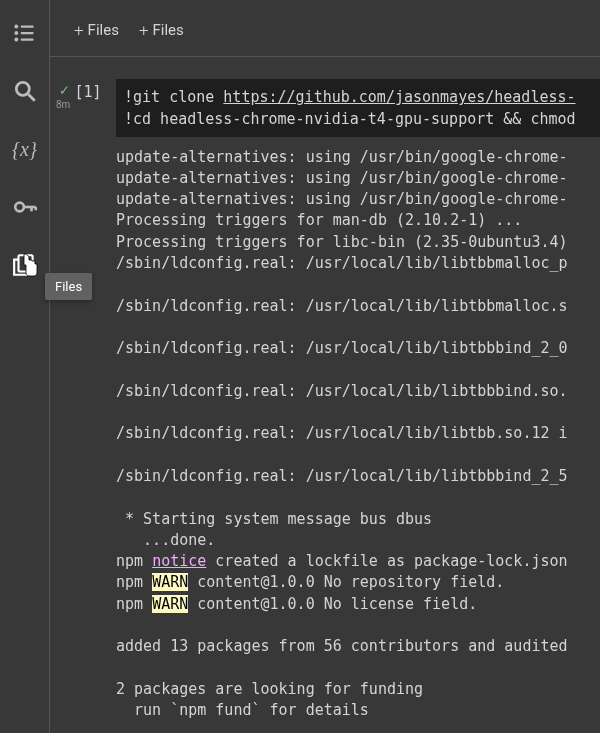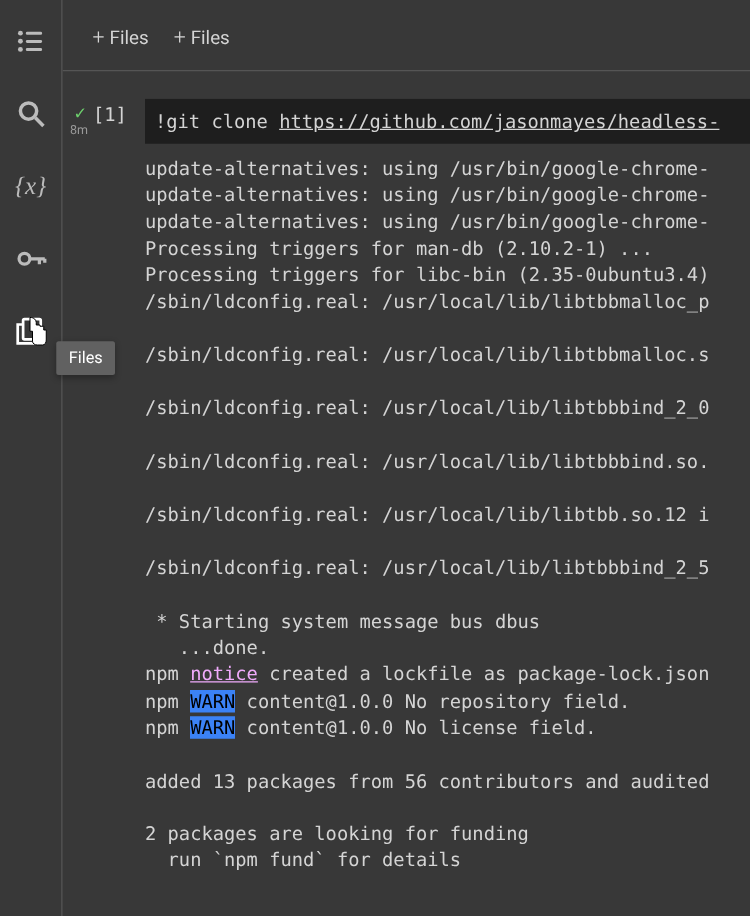--- a/index.html
+++ b/index.html
@@ -107,21 +107,21 @@
       font-family: monospace;
       font-size: 15px;
       line-height: 1.42;
       padding: 10px 0 0 0;
       color: #d4d4d4;
       white-space: pre;
       overflow: hidden;
     }
     .blank { height: 1.42em; }
     .notice { color: #f0abfc; text-decoration: underline; }
-    .warn { background: #3b82f6; color: #000; }
+    .warn { background: #fef9c3; color: #000; }
     .tooltip {
       position: absolute;
       left: 45px;
       top: 273px;
       background: #616161;
       color: #fff;
       font-family: Roboto, Arial, sans-serif;
       font-size: 13px;
       padding: 6px 10px;
       border-radius: 2px;
@@ -190,20 +190,21 @@
       <div class="gutter">
         <div style="display:flex;flex-direction:column;align-items:center;">
           <span class="check">✓</span>
           <span class="duration">8m</span>
         </div>
         <span class="cell-index">[1]</span>
       </div>
       <div class="cell-body">
         <div class="code-area">
           <div><span>!git clone </span><span class="url">https://github.com/jasonmayes/headless-</span></div>
+          <div>!cd headless-chrome-nvidia-t4-gpu-support &amp;&amp; chmod</div>
         </div>
         <div class="output" id="output"><div>update-alternatives: using /usr/bin/google-chrome-</div><div>update-alternatives: using /usr/bin/google-chrome-</div><div>update-alternatives: using /usr/bin/google-chrome-</div><div>Processing triggers for man-db (2.10.2-1) ...</div><div>Processing triggers for libc-bin (2.35-0ubuntu3.4)</div><div>/sbin/ldconfig.real: /usr/local/lib/libtbbmalloc_p</div><div class="blank"></div><div>/sbin/ldconfig.real: /usr/local/lib/libtbbmalloc.s</div><div class="blank"></div><div>/sbin/ldconfig.real: /usr/local/lib/libtbbbind_2_0</div><div class="blank"></div><div>/sbin/ldconfig.real: /usr/local/lib/libtbbbind.so.</div><div class="blank"></div><div>/sbin/ldconfig.real: /usr/local/lib/libtbb.so.12 i</div><div class="blank"></div><div>/sbin/ldconfig.real: /usr/local/lib/libtbbbind_2_5</div><div class="blank"></div><div> * Starting system message bus dbus</div><div>   ...done.</div><div><span>npm </span><span class="notice">notice</span><span> created a lockfile as package-lock.json</span></div><div><span>npm </span><span class="warn">WARN</span><span> content@1.0.0 No repository field.</span></div><div><span>npm </span><span class="warn">WARN</span><span> content@1.0.0 No license field.</span></div><div class="blank"></div><div>added 13 packages from 56 contributors and audited</div><div class="blank"></div><div>2 packages are looking for funding</div><div>  run `npm fund` for details</div></div>
       </div>
     </div>
   </div>
 </div>
 
 <div class="tooltip">Files</div>
 
 <svg class="cursor-overlay" width="22" height="26" viewBox="0 0 22 26">

